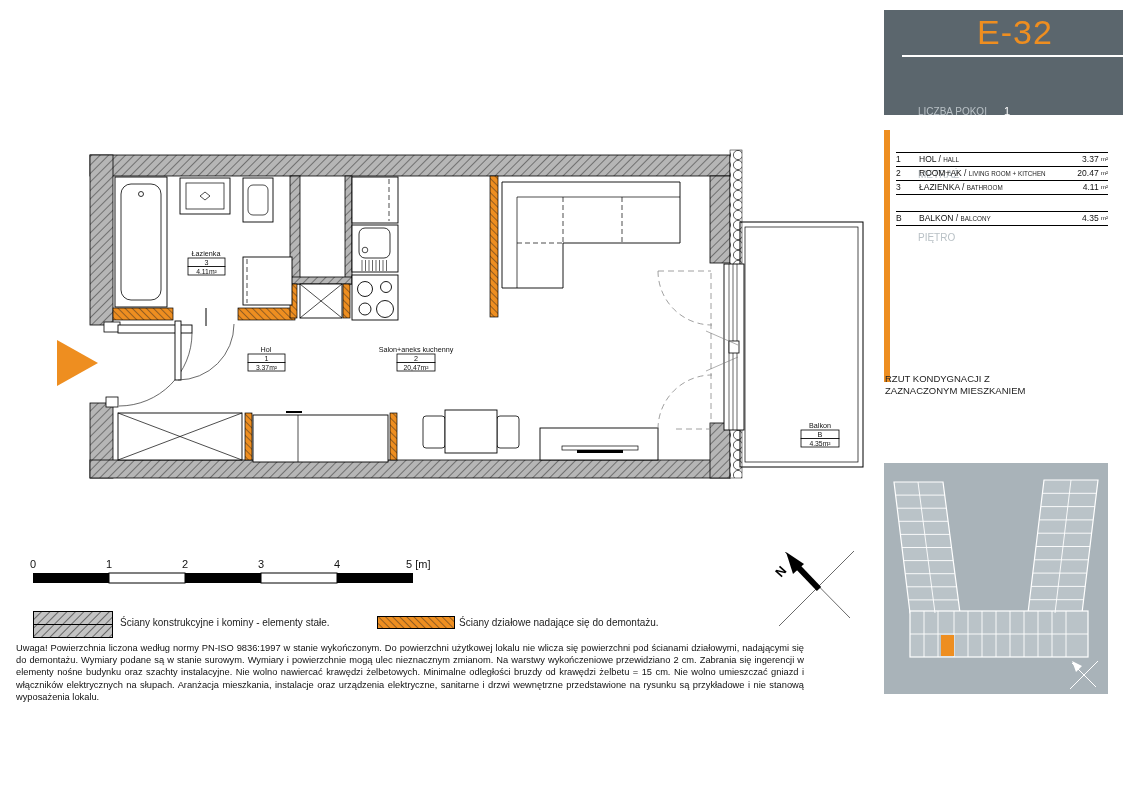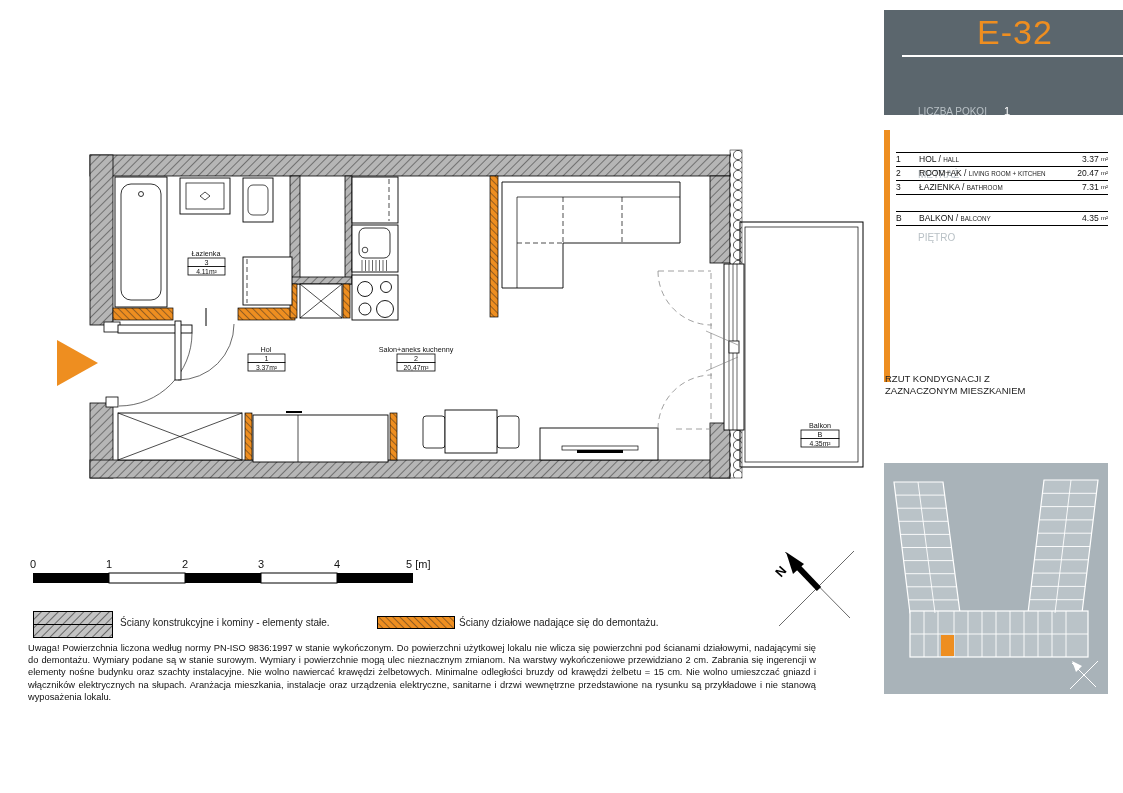--- a/index.html
+++ b/index.html
@@ -29,21 +29,21 @@
   .rt-area{text-align:right;white-space:nowrap;}
   .rt-area .u{font-size:6px;vertical-align:1px;}
   .rt-gap{height:16px;}
   .rt-row.balcony{border-top:1.5px solid #000;}
 
   .floor-note{left:885px;top:373px;width:170px;font-size:9.5px;line-height:12px;
               color:#222;}
 
   
   .legend-label{font-size:10px;color:#222;}
-  .disclaimer{left:28px;top:642px;width:788px;font-size:9.3px;line-height:12.2px;
+  .disclaimer{left:16px;top:642px;width:788px;font-size:9.3px;line-height:12.2px;
               text-align:justify;color:#111;}
 </style>
 </head>
 <body>
 
 <svg class="abs" style="left:0;top:0" width="880" height="555" viewBox="0 0 880 555">
   <defs>
     <pattern id="pw" patternUnits="userSpaceOnUse" width="6" height="6" patternTransform="rotate(45)">
       <rect width="6" height="6" fill="#b6b6b6"></rect>
       <line x1="0" y1="0" x2="0" y2="6" stroke="#4a4a4a" stroke-width="1.3"></line>
@@ -310,21 +310,21 @@
     <span class="rt-area"><span>3.37</span> <span class="u">m²</span></span>
   </div>
   <div class="rt-row">
     <span class="rt-no">2</span>
     <span class="rt-name"><span>ROOM+AK</span><span> / </span><span class="en">LIVING ROOM + KITCHEN</span></span>
     <span class="rt-area"><span>20.47</span> <span class="u">m²</span></span>
   </div>
   <div class="rt-row">
     <span class="rt-no">3</span>
     <span class="rt-name"><span>ŁAZIENKA</span><span> / </span><span class="en">BATHROOM</span></span>
-    <span class="rt-area"><span>7.31</span> <span class="u">m²</span></span>
+    <span class="rt-area"><span>4.11</span> <span class="u">m²</span></span>
   </div>
   <div class="rt-gap"></div>
   <div class="rt-row balcony">
     <span class="rt-no">B</span>
     <span class="rt-name"><span>BALKON</span><span> / </span><span class="en">BALCONY</span></span>
     <span class="rt-area"><span>4.35</span> <span class="u">m²</span></span>
   </div>
 </div>
 
 <div class="abs floor-note">RZUT KONDYGNACJI Z ZAZNACZONYM MIESZKANIEM</div>

